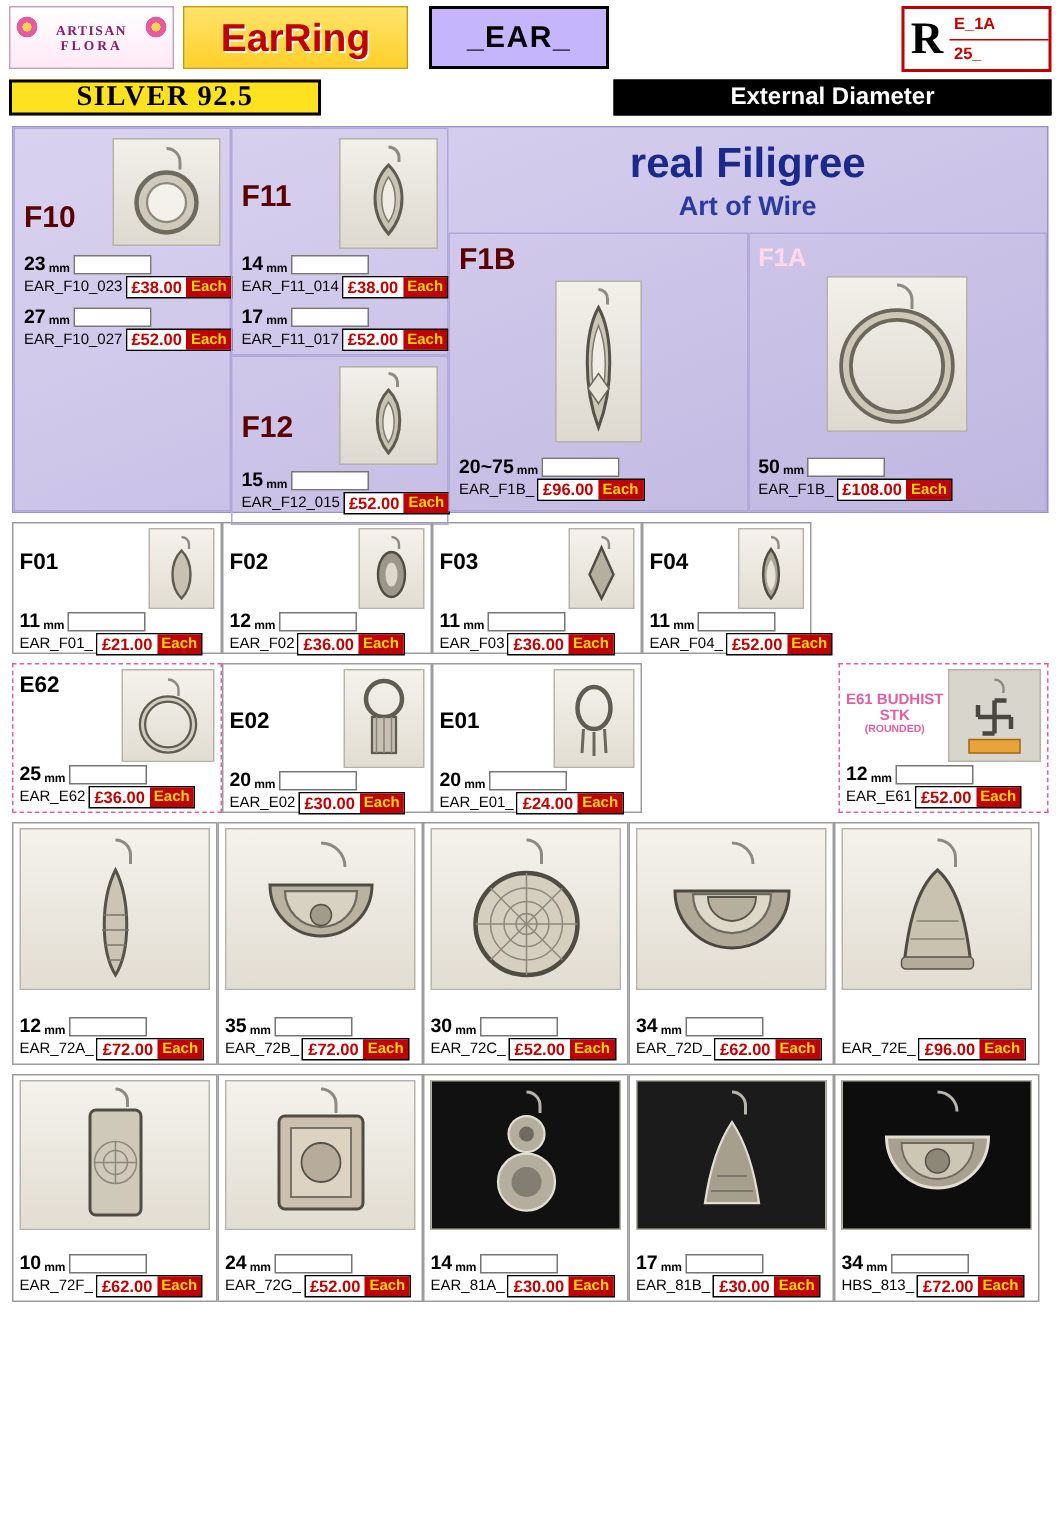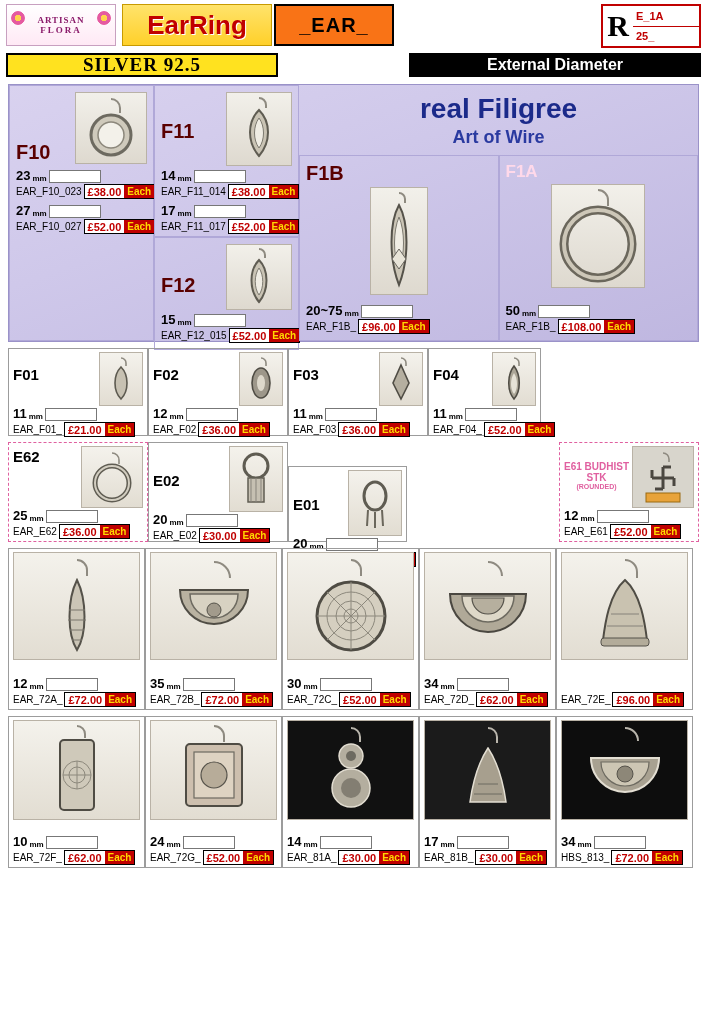--- a/index.html
+++ b/index.html
@@ -50,23 +50,23 @@
     width: 150px; height: 42px;
     background: linear-gradient(#ffe36b, #ffd02a);
     border:1px solid #c89a00;
     display:flex; align-items:center; justify-content:center;
     font-family: "Liberation Sans", sans-serif;
     font-weight:bold; font-size: 26px;
     color:#c00000;
     text-shadow: 1px 1px 0 #fff;
   }
   .ear-code {
-    margin-left: 2px;
+    margin-left: 14px;
     width: 120px; height: 42px;
-    background:#f97316;
+    background:#c4b5fd;
     border:2px solid #000;
     display:flex; align-items:center; justify-content:center;
     font-weight:bold; font-size: 20px; letter-spacing:1px;
   }
   .header-spacer { flex:1; }
   .rbox {
     width: 100px; height: 44px;
     border: 2px solid #c00000;
     display:flex; align-items:stretch;
     background:#fff;
@@ -84,21 +84,21 @@
     color:#c00000; font-weight:bold;
   }
   .rbox .rfield:last-child { border-bottom:none; }
 
   
   .silverbar-row {
     display:flex; align-items:center; padding: 2px 6px 4px 6px;
     height: 28px;
   }
   .silver {
-    width: 272px; height: 24px;
+    width: 208px; height: 24px;
     background: #ffe21f;
     border: 2px solid #000;
     display:flex; align-items:center; justify-content:center;
     font-weight:bold; font-size:19px; letter-spacing:1px;
     font-family:"Liberation Serif", serif;
   }
   .silverbar-spacer { flex:1; }
   .extdia {
     width: 292px; height: 24px;
     background:#000; color:#fff;
@@ -215,21 +215,21 @@
 
 <div class="silverbar-row">
   <div class="silver">SILVER 92.5</div>
   <div class="silverbar-spacer"></div>
   <div class="extdia">External Diameter</div>
 </div>
 
 <div class="filigree">
 
   <div class="fcell fcol1" style="padding:6px;">
-    <div style="display:flex;align-items:flex-end;">
+    <div style="display:flex;align-items:center;">
       <div class="code-lg" style="margin-top:34px;">F10</div>
       <div class="photo" style="width:72px;height:72px;margin-left:auto;">
         <svg width="56" height="66" viewBox="0 0 56 66">
           <path d="M28 4 a9 9 0 0 1 9 9 v5" fill="none" stroke="#8e8a80" stroke-width="2"></path>
           <circle cx="28" cy="40" r="20" fill="#cfcabc" stroke="#6d6a60" stroke-width="3"></circle>
           <circle cx="28" cy="40" r="13" fill="#f3f1ea" stroke="#8c887c" stroke-width="1.5"></circle>
         </svg>
       </div>
     </div>
     <div style="margin-top:4px;">
@@ -553,21 +553,21 @@
       <div class="priceline" style="margin-top:1px;">
         <span class="pricecode">EAR_E02</span>
         <span class="pricetag">
           <span class="amt">£30.00</span>
           <span class="each">Each</span>
         </span>
       </div>
     </div>
   </div>
 
-  <div class="gcell" style="width:119px;margin-top:24px;">
+  <div class="gcell" style="width:140px;">
     <div class="toprow">
       <div class="gcode" style="margin-top:26px;">E01</div>
       <div class="gphoto" style="width:54px;height:66px;">
         <svg width="34" height="62" viewBox="0 0 34 62">
           <ellipse cx="17" cy="24" rx="11" ry="14" fill="none" stroke="#5f5c52" stroke-width="3"></ellipse>
           <line x1="10" y1="38" x2="9" y2="54" stroke="#6b675c" stroke-width="2"></line>
           <line x1="17" y1="40" x2="17" y2="56" stroke="#6b675c" stroke-width="2"></line>
           <line x1="24" y1="38" x2="25" y2="54" stroke="#6b675c" stroke-width="2"></line>
         </svg>
       </div>

